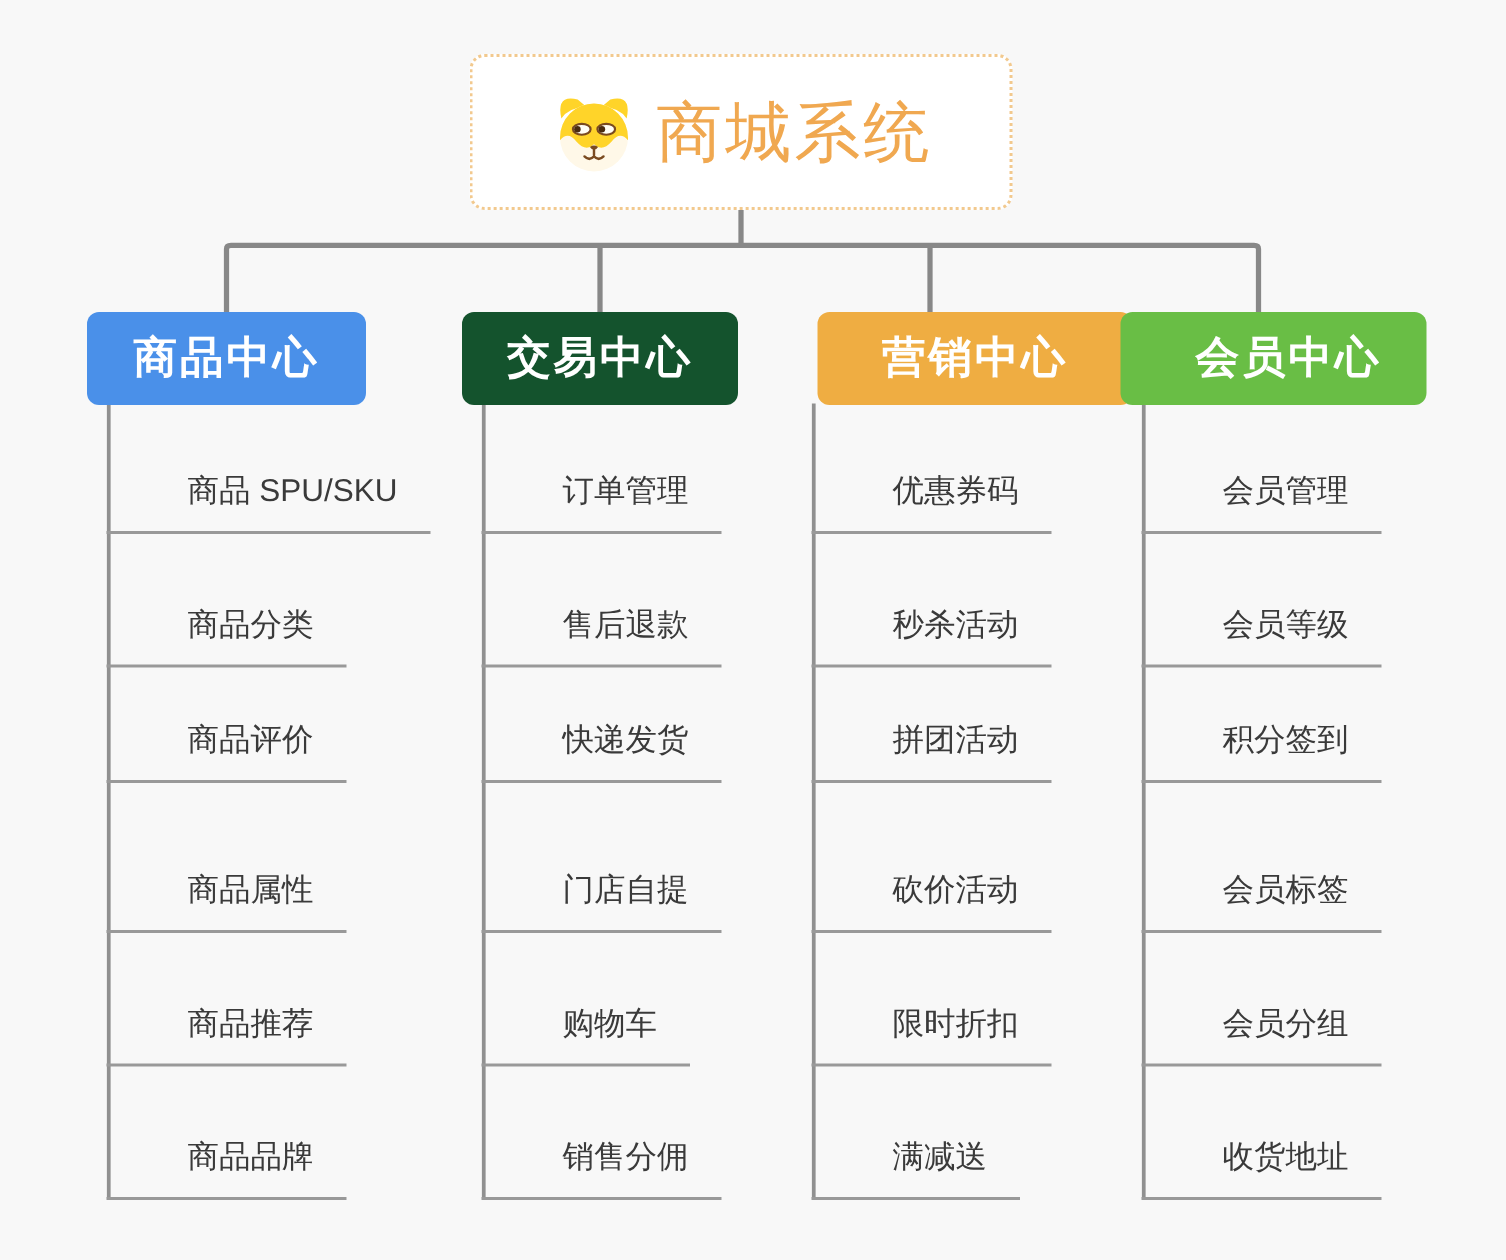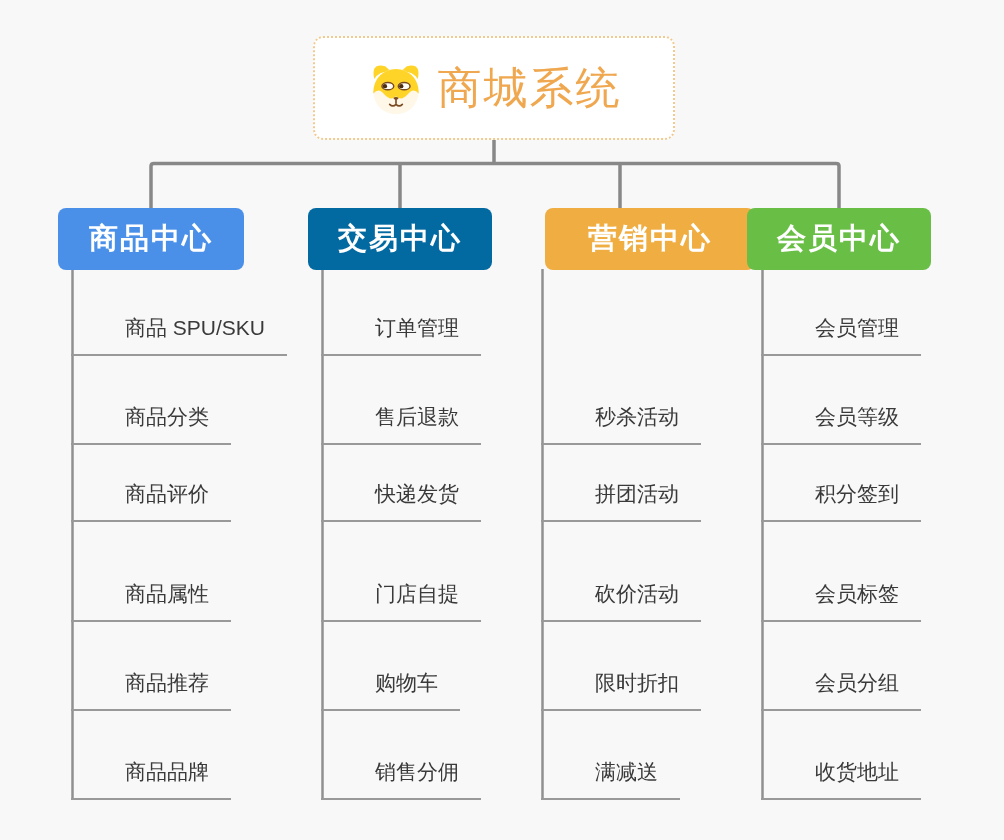--- a/index.html
+++ b/index.html
@@ -21,21 +21,21 @@
 
   
   .branch-node{
     position:absolute;top:208px;height:62px;border-radius:8px;
     display:flex;align-items:center;justify-content:center;
     color:#ffffff;font-size:29px;font-weight:700;letter-spacing:2px;
   }
   .branch-1{left:58px;width:186px;}
   .branch-2{left:308px;width:184px;}
   .branch-3{left:545px;width:210px;}
-  .branch-4{left:747px;width:184px;}
+  .branch-4{left:747px;width:184px;padding-left:20px;}
 
   
   .sub-item{
     position:absolute;
     box-sizing:border-box;
     padding:0 22px 9px 54px;
     border-bottom:2px solid #999999;
     font-size:21px;line-height:34px;color:#3a3a3a;
     white-space:nowrap;
   }
@@ -76,21 +76,21 @@
         <path d="M29,43 Q32,41 35,43 Q32,47.5 29,43 Z" fill="#7A4A20"></path>
         <path d="M32,45 V49 M25,50 Q28.5,53.5 32,50 Q35.5,53.5 39,50" stroke="#7A4A20" stroke-width="1.8" fill="none" stroke-linecap="round"></path>
       </svg>
     </span>
     <span class="root-title">商城系统</span>
   </div>
 
   <div class="branch-node branch-1" style="background-color: rgb(74, 144, 233);">
     <span>商品中心</span>
   </div>
-  <div class="branch-node branch-2" style="background-color: #0369a1;">
+  <div class="branch-node branch-2" style="background-color: #14532d;">
     <span>交易中心</span>
   </div>
   <div class="branch-node branch-3" style="background-color: rgb(239, 173, 66);">
     <span>营销中心</span>
   </div>
   <div class="branch-node branch-4" style="background-color: rgb(105, 190, 69);">
     <span>会员中心</span>
   </div>
 
   <div class="sub-item col-1 row-1">商品 SPU/SKU</div>
@@ -100,20 +100,21 @@
   <div class="sub-item col-1 row-5">商品推荐</div>
   <div class="sub-item col-1 row-6">商品品牌</div>
 
   <div class="sub-item col-2 row-1">订单管理</div>
   <div class="sub-item col-2 row-2">售后退款</div>
   <div class="sub-item col-2 row-3">快递发货</div>
   <div class="sub-item col-2 row-4">门店自提</div>
   <div class="sub-item col-2 row-5">购物车</div>
   <div class="sub-item col-2 row-6">销售分佣</div>
 
+  <div class="sub-item col-3 row-1">优惠券码</div>
   <div class="sub-item col-3 row-2">秒杀活动</div>
   <div class="sub-item col-3 row-3">拼团活动</div>
   <div class="sub-item col-3 row-4">砍价活动</div>
   <div class="sub-item col-3 row-5">限时折扣</div>
   <div class="sub-item col-3 row-6">满减送</div>
 
   <div class="sub-item col-4 row-1">会员管理</div>
   <div class="sub-item col-4 row-2">会员等级</div>
   <div class="sub-item col-4 row-3">积分签到</div>
   <div class="sub-item col-4 row-4">会员标签</div>

